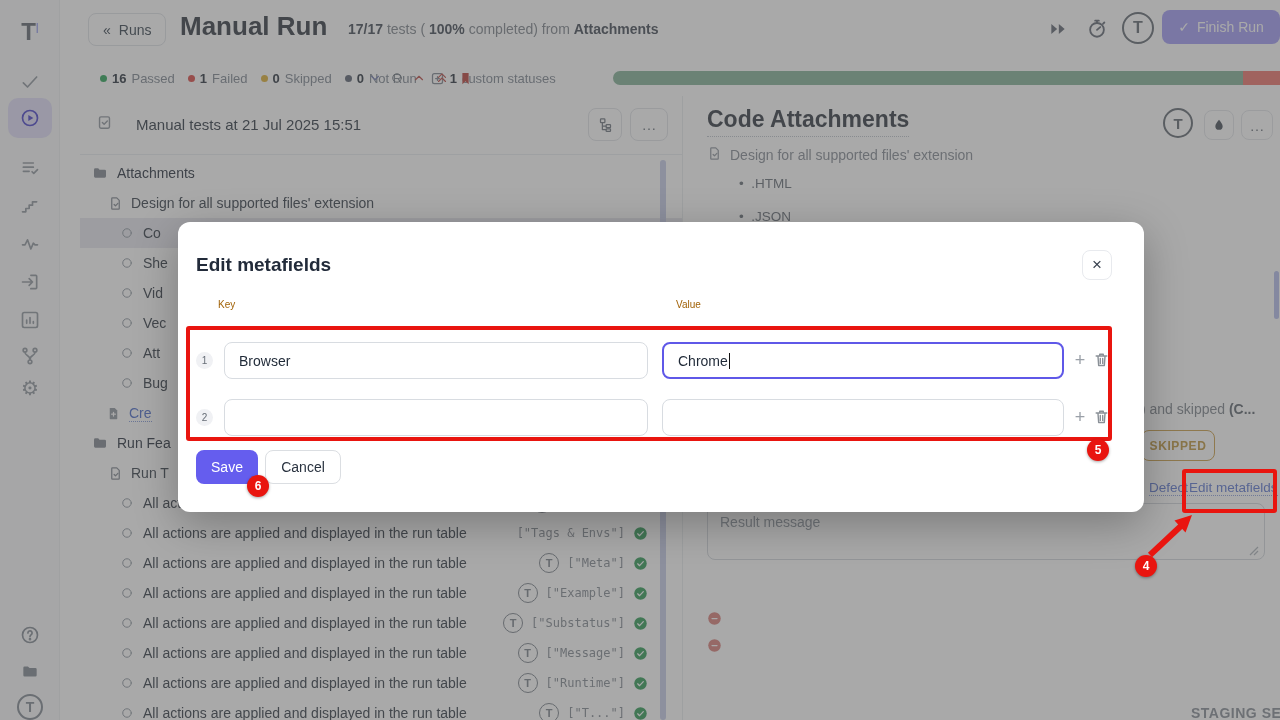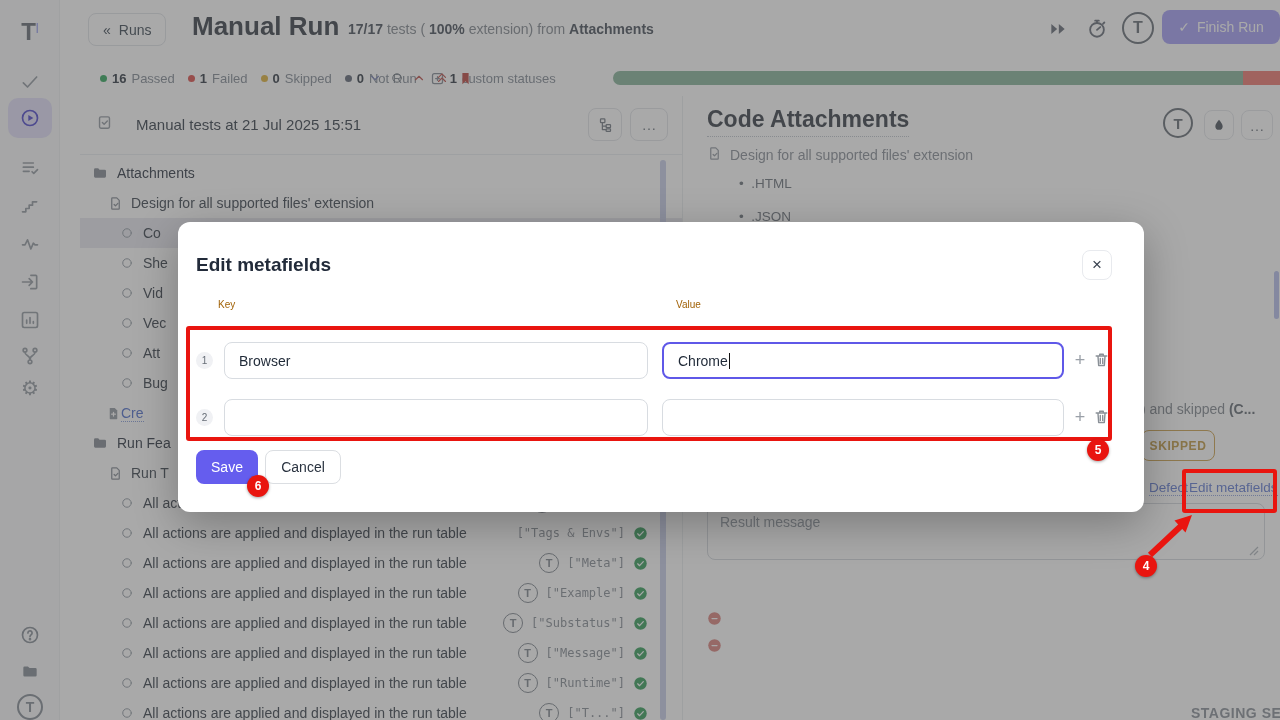--- a/index.html
+++ b/index.html
@@ -9,21 +9,21 @@
   
   #sidebar { position:absolute; left:0; top:0; width:60px; height:720px; background:#fafafb; border-right:1px solid #eef0f2; z-index:1; }
   .sb-item { position:absolute; left:8px; width:44px; height:40px; display:flex; align-items:center; justify-content:center; color:#9aa0a8; }
   .sb-item.active { background:#e3e1f9; border-radius:10px; color:#5a53cf; }
   .sb-logo { font-weight:bold; font-size:24px; color:#6f767e; }
   .sb-logo sup { font-size:11px; color:#a6adf0; }
 
   
   #hdr { position:absolute; left:60px; top:0; right:0; height:60px; background:#fff; z-index:1; }
   #back-btn { position:absolute; left:28px; top:13px; height:33px; padding:0 14px; border:1px solid #e2e5e9; border-radius:8px; background:#fff; display:flex; align-items:center; gap:8px; font-size:14px; color:#4a5560; }
-  #run-title { position:absolute; left:132px; top:11px; font-size:26px; font-weight:bold; color:#454c54; }
+  #run-title { position:absolute; left:120px; top:11px; font-size:26px; font-weight:bold; color:#454c54; }
   #run-sub { position:absolute; left:288px; top:21px; font-size:14px; color:#8a9097; }
   #run-sub b { color:#555c66; }
   .hdr-ico { position:absolute; top:19px; color:#6f7680; }
   #t-avatar-hdr { position:absolute; left:1062px; top:12px; width:32px; height:32px; border:2px solid #70777f; border-radius:50%; display:flex; align-items:center; justify-content:center; font-weight:bold; font-size:16px; color:#70777f; }
   #finish-btn { position:absolute; left:1102px; top:10px; width:118px; height:34px; background:#aaa5f6; border:none; border-radius:8px; color:#fff; font-size:14px; display:flex; align-items:center; justify-content:center; gap:7px; }
 
   
   #statusrow { position:absolute; left:60px; top:60px; right:0; height:36px; background:#fff; z-index:1; }
   #status-items { position:absolute; left:40px; top:0; height:36px; display:flex; align-items:center; gap:13px; font-size:13px; }
   .st-it { display:flex; align-items:center; gap:5px; }
@@ -175,21 +175,21 @@
         <span style="width:26px;height:26px;border:2px solid #8d949d;border-radius:50%;display:flex;align-items:center;justify-content:center;font-weight:bold;font-size:14px;color:#8d949d">T</span>
       </div>
     </nav>
 
   <header id="hdr">
     <button id="back-btn">
       <span>«</span>
       <span>Runs</span>
     </button>
     <div id="run-title">Manual Run</div>
-    <div id="run-sub"><b>17/17</b><span> tests ( </span><b>100%</b><span> extension) from </span><b>Attachments</b></div>
+    <div id="run-sub"><b>17/17</b><span> tests ( </span><b>100%</b><span> completed) from </span><b>Attachments</b></div>
     <span class="hdr-ico" style="left:988px" id="ff-ico"><svg width="20" height="20" viewBox="0 0 24 24" fill="none" stroke="#6f7680" stroke-width="2" stroke-linecap="round" stroke-linejoin="round">
           <path d="M4 6l7 6-7 6zM13 6l7 6-7 6z" fill="#6f7680" stroke="none"></path>
         </svg></span>
     <span class="hdr-ico" style="left:1026px;top:17px" id="sw-ico"><svg width="22" height="22" viewBox="0 0 24 24" fill="none" stroke="#6f7680" stroke-width="2" stroke-linecap="round" stroke-linejoin="round">
           <circle cx="12" cy="14" r="7.5"></circle>
           <path d="M12 6.5V4M10 4h4M12 14l3.5-3M18.5 7.5L20 6"></path>
         </svg></span>
     <div id="t-avatar-hdr">T</div>
     <button id="finish-btn">
       <span>✓</span>
@@ -346,21 +346,21 @@
           </span>
           <span class="lab" style="padding-left:10px">Bug</span>
         </div>
         <div class="trow">
           <span style="padding-left:26px;display:flex">
             <svg width="15" height="15" viewBox="0 0 24 24" fill="none" stroke="#9aa0a8" stroke-width="2" stroke-linecap="round" stroke-linejoin="round">
               <path d="M7 3h7l4 4v13a1 1 0 01-1 1H7a1 1 0 01-1-1V4a1 1 0 011-1z" fill="#9aa0a8" stroke="none"></path>
               <path d="M12 10v6M9 13h6" stroke="#fff"></path>
             </svg>
           </span>
-          <span class="lab tlink" style="">Cre</span>
+          <span class="lab tlink" style="margin-left:8px">Cre</span>
         </div>
         <div class="trow">
           <span style="padding-left:12px;display:flex">
             <svg width="16" height="16" viewBox="0 0 24 24" fill="none" stroke="#8d939c" stroke-width="2" stroke-linecap="round" stroke-linejoin="round">
               <path d="M3 7a2 2 0 012-2h4.3l2 2H19a2 2 0 012 2v8a2 2 0 01-2 2H5a2 2 0 01-2-2z" fill="#8d939c" stroke="none"></path>
             </svg>
           </span>
           <span class="lab" style="padding-left:9px;color:#3c4450">Run Fea</span>
         </div>
         <div class="trow">

